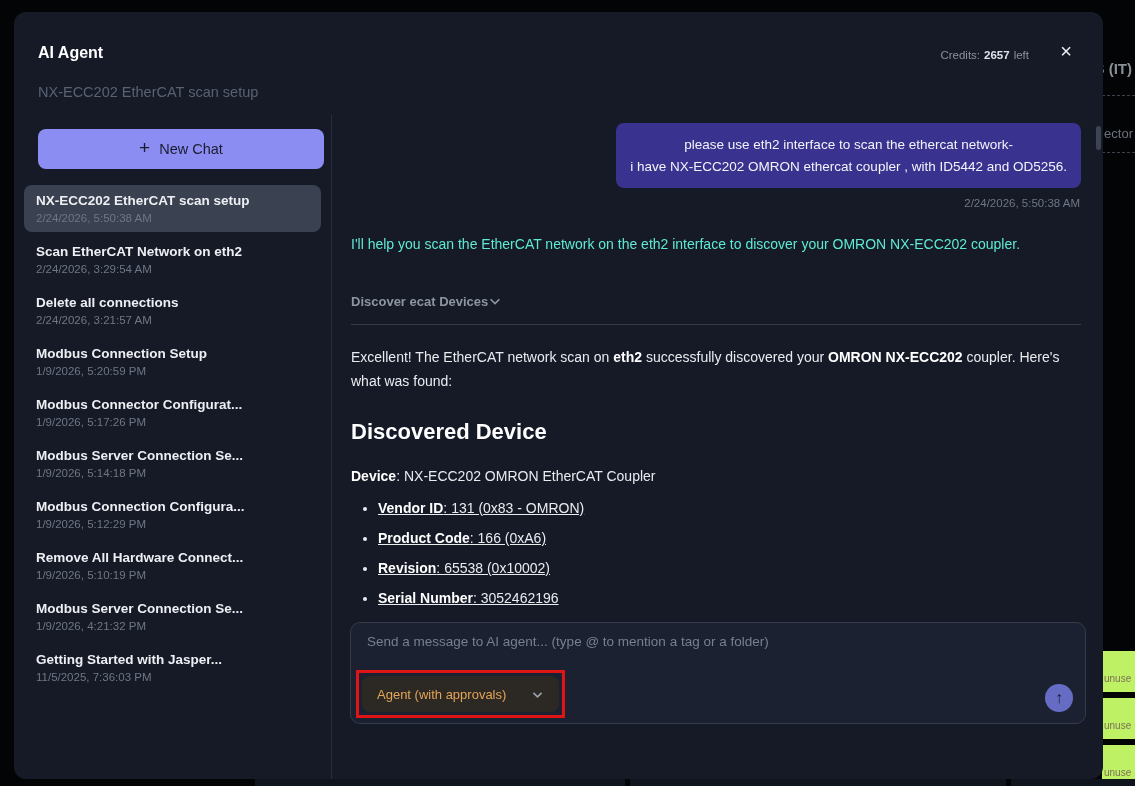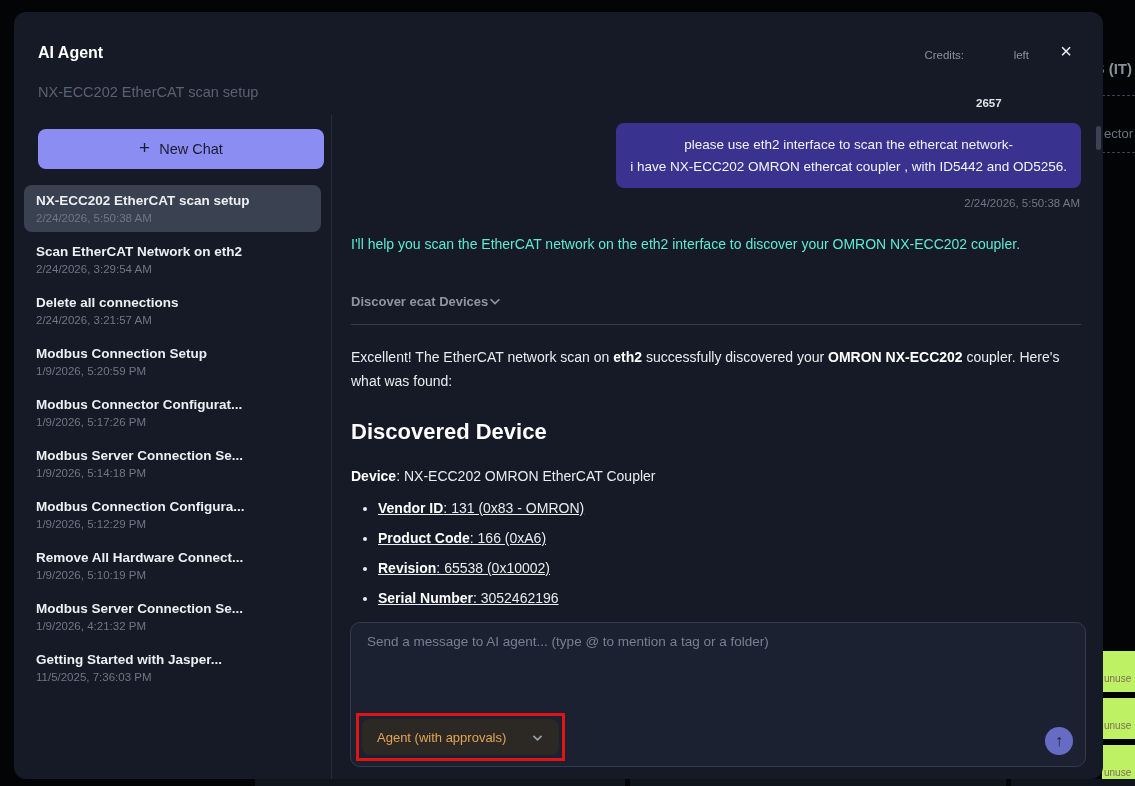--- a/index.html
+++ b/index.html
@@ -23,22 +23,22 @@
   .bg-block.b1 { left:255px; width:370px; }
   .bg-block.b2 { left:630px; width:376px; }
   .bg-block.b3 { left:1011px; width:124px; }
 
   
   .modal {
     position:absolute; left:14px; top:12px; width:1089px; height:767px;
     background:#151a26; border-radius:12px; z-index:2; overflow:hidden;
   }
   .modal-title { position:absolute; left:24px; top:32px; color:#ffffff; font-size:16px; font-weight:bold; }
-  .credits { position:absolute; top:37px; right:74px; font-size:11.5px; color:#8a909c; display:flex; gap:12px; }
-  .credits b { color:#dfe3ea;margin-top:48px; }
+  .credits { position:absolute; top:37px; right:74px; font-size:11.5px; color:#8a909c; display:flex; gap:4px; }
+  .credits b { color:#dfe3ea; }
   .close-btn { position:absolute; top:28px; right:26px; width:22px; height:22px; color:#eceef2;
                font-size:20px; line-height:22px; text-align:center; cursor:pointer; }
   .modal-subtitle { position:absolute; left:24px; top:72px; color:#59627
 3; color:#596273; font-size:14.5px; }
 
   .modal-body { position:absolute; top:103px; left:0; right:0; bottom:0; display:flex; }
 
   
   .sidebar { width:318px; border-right:1px solid #252c3a; padding:12px 10px 0 10px; flex:none; }
   .new-chat-btn { height:40px; margin:2px 10px 0 14px; background:#8b8df2; color:#1a1c2f;
@@ -67,21 +67,21 @@
   .result-text b { color:#ffffff; }
   .section-h2 { color:#ffffff; font-size:22px; font-weight:bold; margin-top:25px; }
   .device-line { color:#e9ebef; font-size:14px; margin-top:23px; }
   .device-line b { color:#ffffff; }
   .props { margin:16px 0 0 0; padding-left:27px; color:#e9ebef; font-size:14px; }
   .props li { margin-bottom:14px;text-decoration:underline; }
   .props b { color:#ffffff; }
   .chat-scrollthumb { position:absolute; right:2px; top:11px; width:5px; height:24px; background:#3c4352; border-radius:3px; }
 
   
-  .composer { position:absolute; left:336px; top:610px; width:736px; height:145px;
+  .composer { position:absolute; left:336px; top:610px; width:736px; height:102px;
               background:#1b2130; border:1px solid #343b4a; border-radius:10px; z-index:3; }
   .composer textarea { position:absolute; top:9px; left:14px; width:700px; height:58px;
               background:transparent; border:none; outline:none; resize:none; color:#d2d6de;
               font-size:13.5px; font-family:inherit; }
   .composer textarea::placeholder { color:#768090; opacity:1; }
   .mode-highlight { position:absolute; left:5px; bottom:5px; border:3px solid #df1414; padding:3px; }
   .mode-select { background:#2c2925; border-radius:8px; height:36px; width:197px;
                  display:flex; align-items:center; justify-content:space-between; padding:0 15px;
                  cursor:pointer;gap:15px; }
   .mode-label { color:#e3a455; font-size:13px; }

